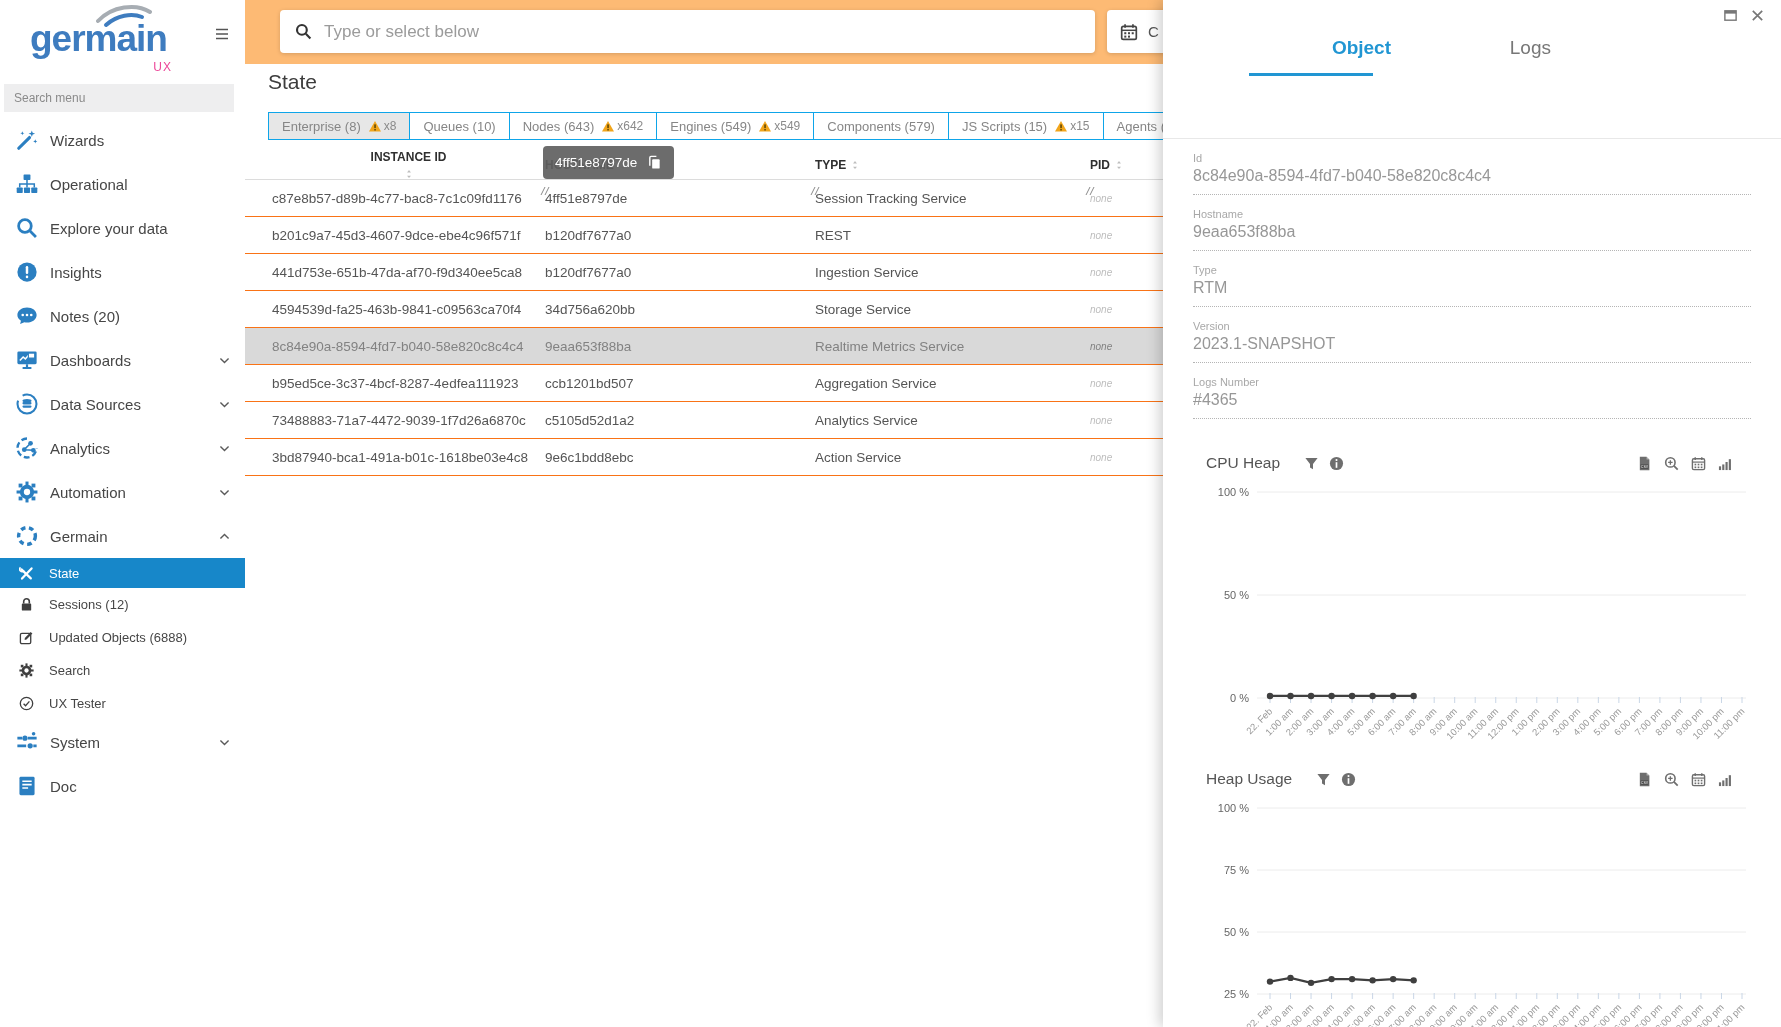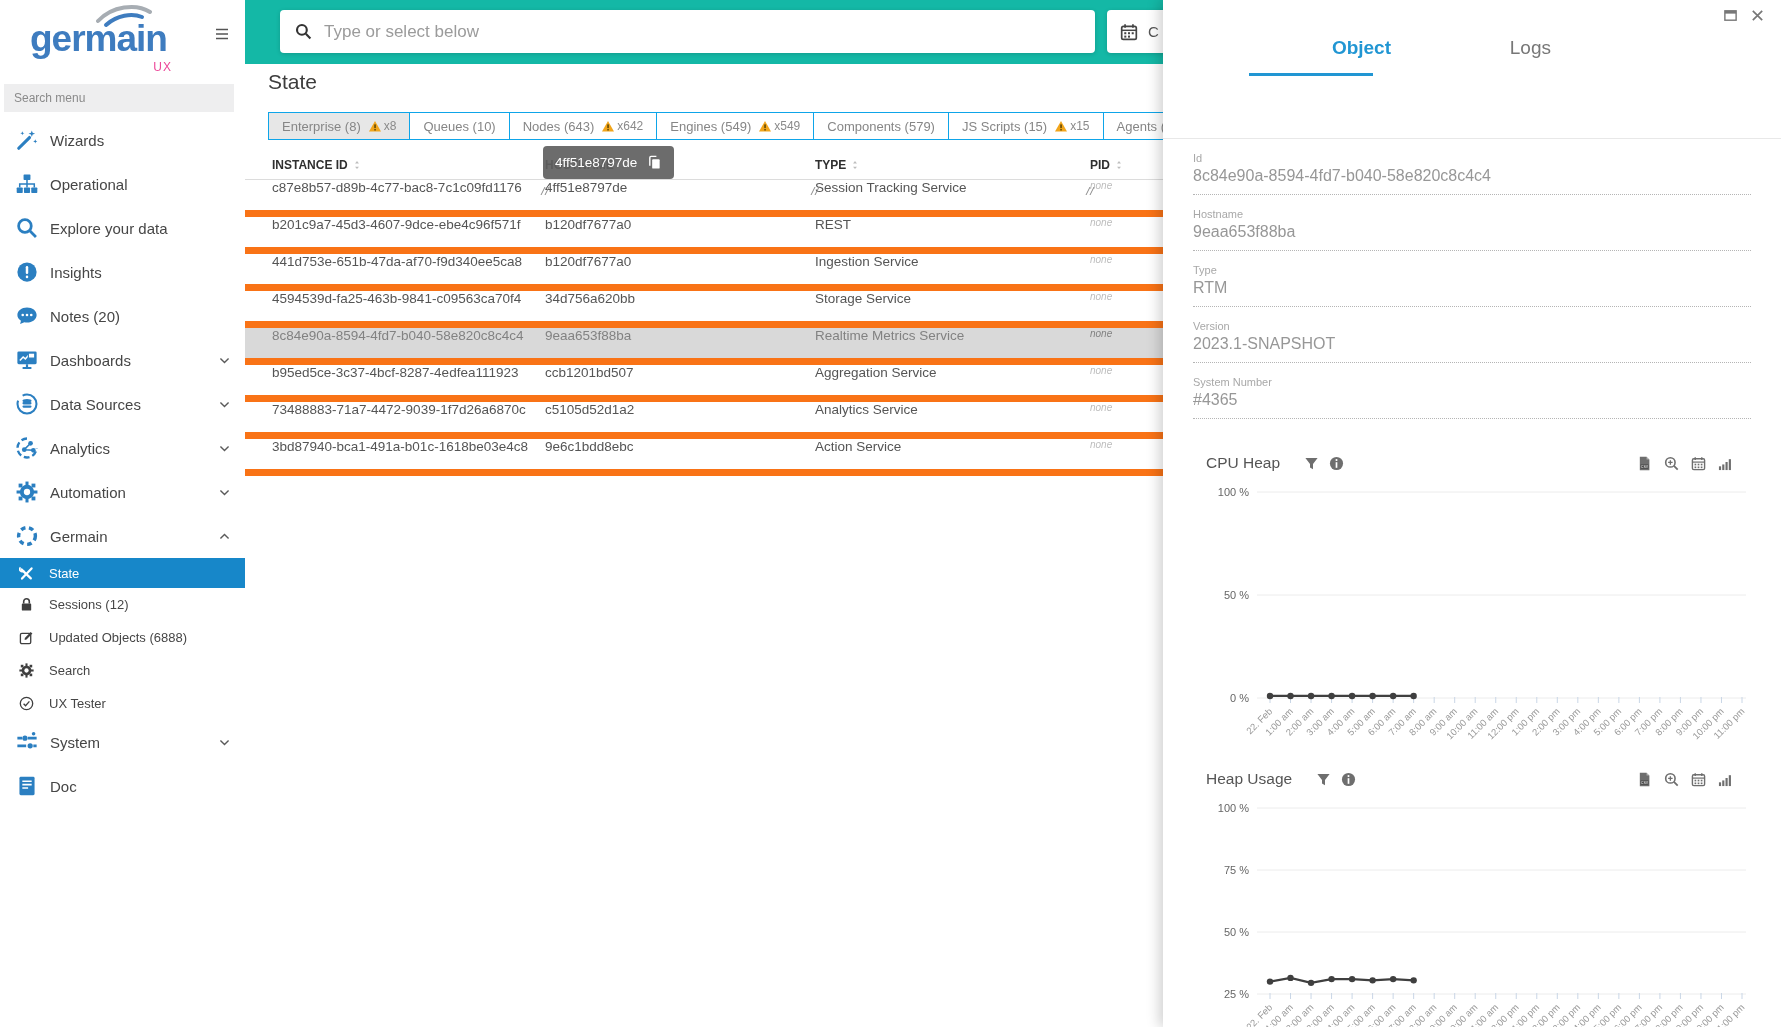--- a/index.html
+++ b/index.html
@@ -25,21 +25,21 @@
   .side-item .chev { margin-left:auto; width:13px; height:13px; color:#5a5a5a; }
   .side-sub { height:33px; display:flex; align-items:center; padding:0 14px 0 19px; cursor:pointer; }
   .side-sub .mi { width:15px; height:15px; color:#3f3f3f; margin-right:15px; flex:0 0 15px; }
   .side-sub .lbl { font-size:13px; color:#464646; white-space:nowrap; }
   .side-sub.selected { height:30px; background:#1787c9; }
   .side-sub.selected .lbl { color:#fff; }
   .side-sub.selected .mi { color:#fff; }
 
   
   .main { position:absolute; left:245px; top:0; right:0; height:100%; background:#fff; }
-  .topstrip { position:absolute; left:0; right:0; top:0; height:64px; background:#14b8a6; }
+  .topstrip { position:absolute; left:0; right:0; top:0; height:64px; background:#fdba74; }
   .search-box { position:absolute; left:35px; top:10px; width:815px; height:43px; background:#fff; border-radius:4px;
                 box-shadow:0 1px 4px rgba(0,0,0,.16); display:flex; align-items:center; padding:0 15px; }
   .search-box .icon { width:17px; height:17px; color:#333; margin-right:12px; }
   .search-box input { border:none; outline:none; flex:1; font-family:inherit; font-size:17px; color:#555; }
   .search-box input::placeholder { color:#9b9b9b; }
   .date-box { position:absolute; left:862px; top:10px; width:95px; height:43px; background:#fff; border-radius:4px;
               box-shadow:0 1px 4px rgba(0,0,0,.16); display:flex; align-items:center; padding:0 13px; cursor:pointer; }
   .date-box .icon { width:18px; height:18px; color:#444; margin-right:10px; }
   .date-box span { font-size:15px; color:#555; }
   .page-title { position:absolute; left:23px; top:70px; font-size:21px; font-weight:500; color:#3d3d3d; }
@@ -49,25 +49,25 @@
          background:#fff; font-size:13px; color:#868686; cursor:pointer; white-space:nowrap; }
   .tab:first-child { margin-left:0; }
   .tab.active { background:#e7e7e7; }
   .tab .warn { width:14px; height:13px; margin-left:7px; margin-right:2px; }
   .tab .wcount { font-size:12px; color:#8a8a8a; }
 
   .table { position:absolute; left:0; right:0; top:150px; }
   .thead { display:flex; align-items:center; height:30px; border-bottom:1px solid #dcdcdc; }
   .th { font-size:12px; font-weight:700; color:#2f2f2f; display:flex; align-items:center; gap:4px; }
   .sort { width:10px; height:12px; color:#bdbdbd; }
-  .c1 { width:300px; padding-left:27px; }
+  .c1 { width:300px; padding-left:27px;flex-direction:column; }
   .c2 { width:270px; }
   .c3 { width:275px; }
   .c4 { width:170px; }
-  .trow { display:flex; height:37px; border-bottom:7px solid #f97316; cursor:pointer; }
+  .trow { display:flex; align-items:center; height:37px; border-bottom:1px solid #f97316; cursor:pointer; }
   .td { font-size:13.5px; color:#555; white-space:nowrap; overflow:hidden; }
   .td.pid { font-size:10px; font-style:italic; color:#bdbdbd; }
   .trow.selected { background:#d9d9d9; }
   .trow.selected .td { color:#828282; }
   .rhandle { position:absolute; width:10px; height:10px; top:32px; color:#8a8a8a; }
 
   .tooltip { position:absolute; left:298px; top:146px; height:33px; background:rgba(95,95,95,.92); border-radius:4px;
              color:#fff; display:flex; align-items:center; padding:0 12px; gap:10px; font-size:13.5px; z-index:4; }
   .tooltip .icon { width:15px; height:15px; cursor:pointer; }
 
@@ -572,21 +572,21 @@
       </div>
       <div class="field">
         <div class="flabel">Type</div>
         <div class="fvalue">RTM</div>
       </div>
       <div class="field">
         <div class="flabel">Version</div>
         <div class="fvalue">2023.1-SNAPSHOT</div>
       </div>
       <div class="field">
-        <div class="flabel">System Number</div>
+        <div class="flabel">Logs Number</div>
         <div class="fvalue">#4365</div>
       </div>
     </div>
   <div class="charts" id="panel-charts">
       <div class="chart-section">
         <div class="chart-head">
           <span class="ctitle">CPU Heap</span>
           <span class="icon gap">
             <svg viewBox="0 0 16 16">
               <path d="M1.5 2h13L9.6 8.4V14l-3.2-1.7V8.4z" fill="currentColor"></path>

